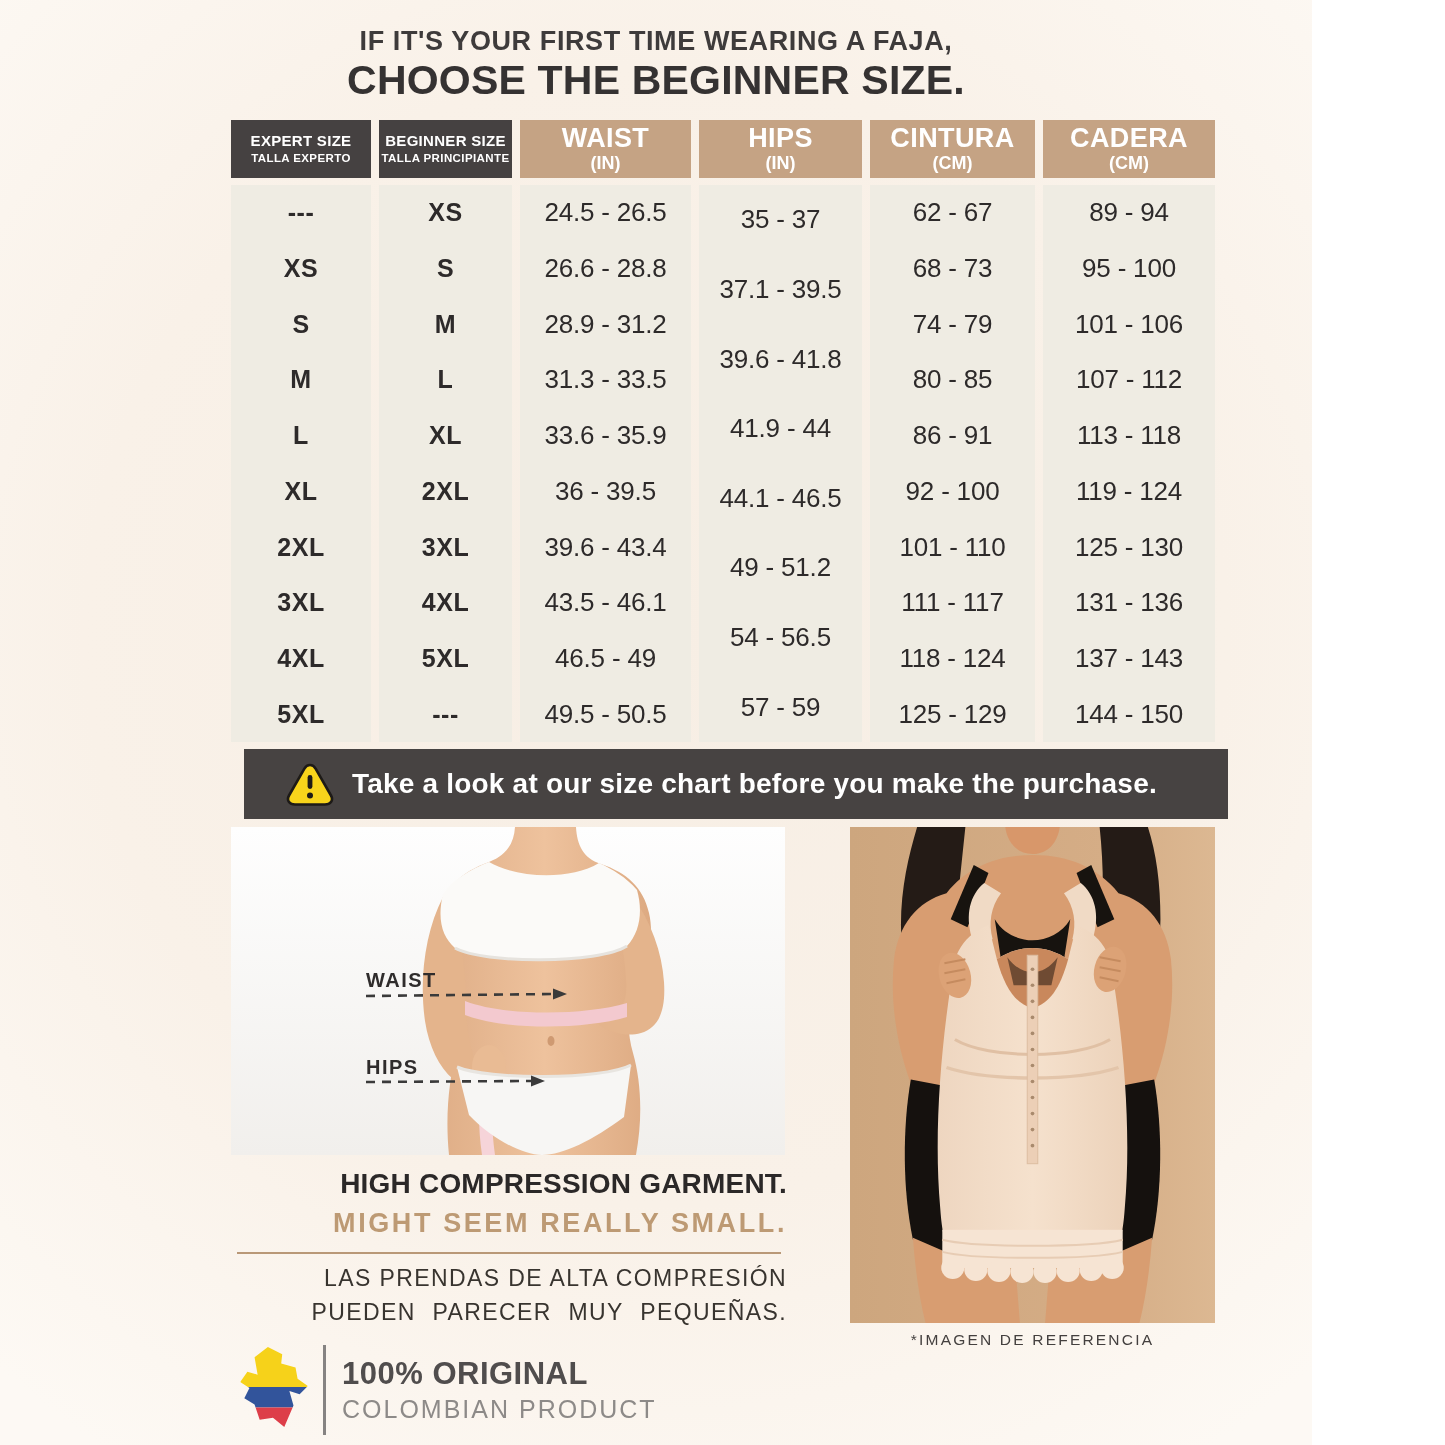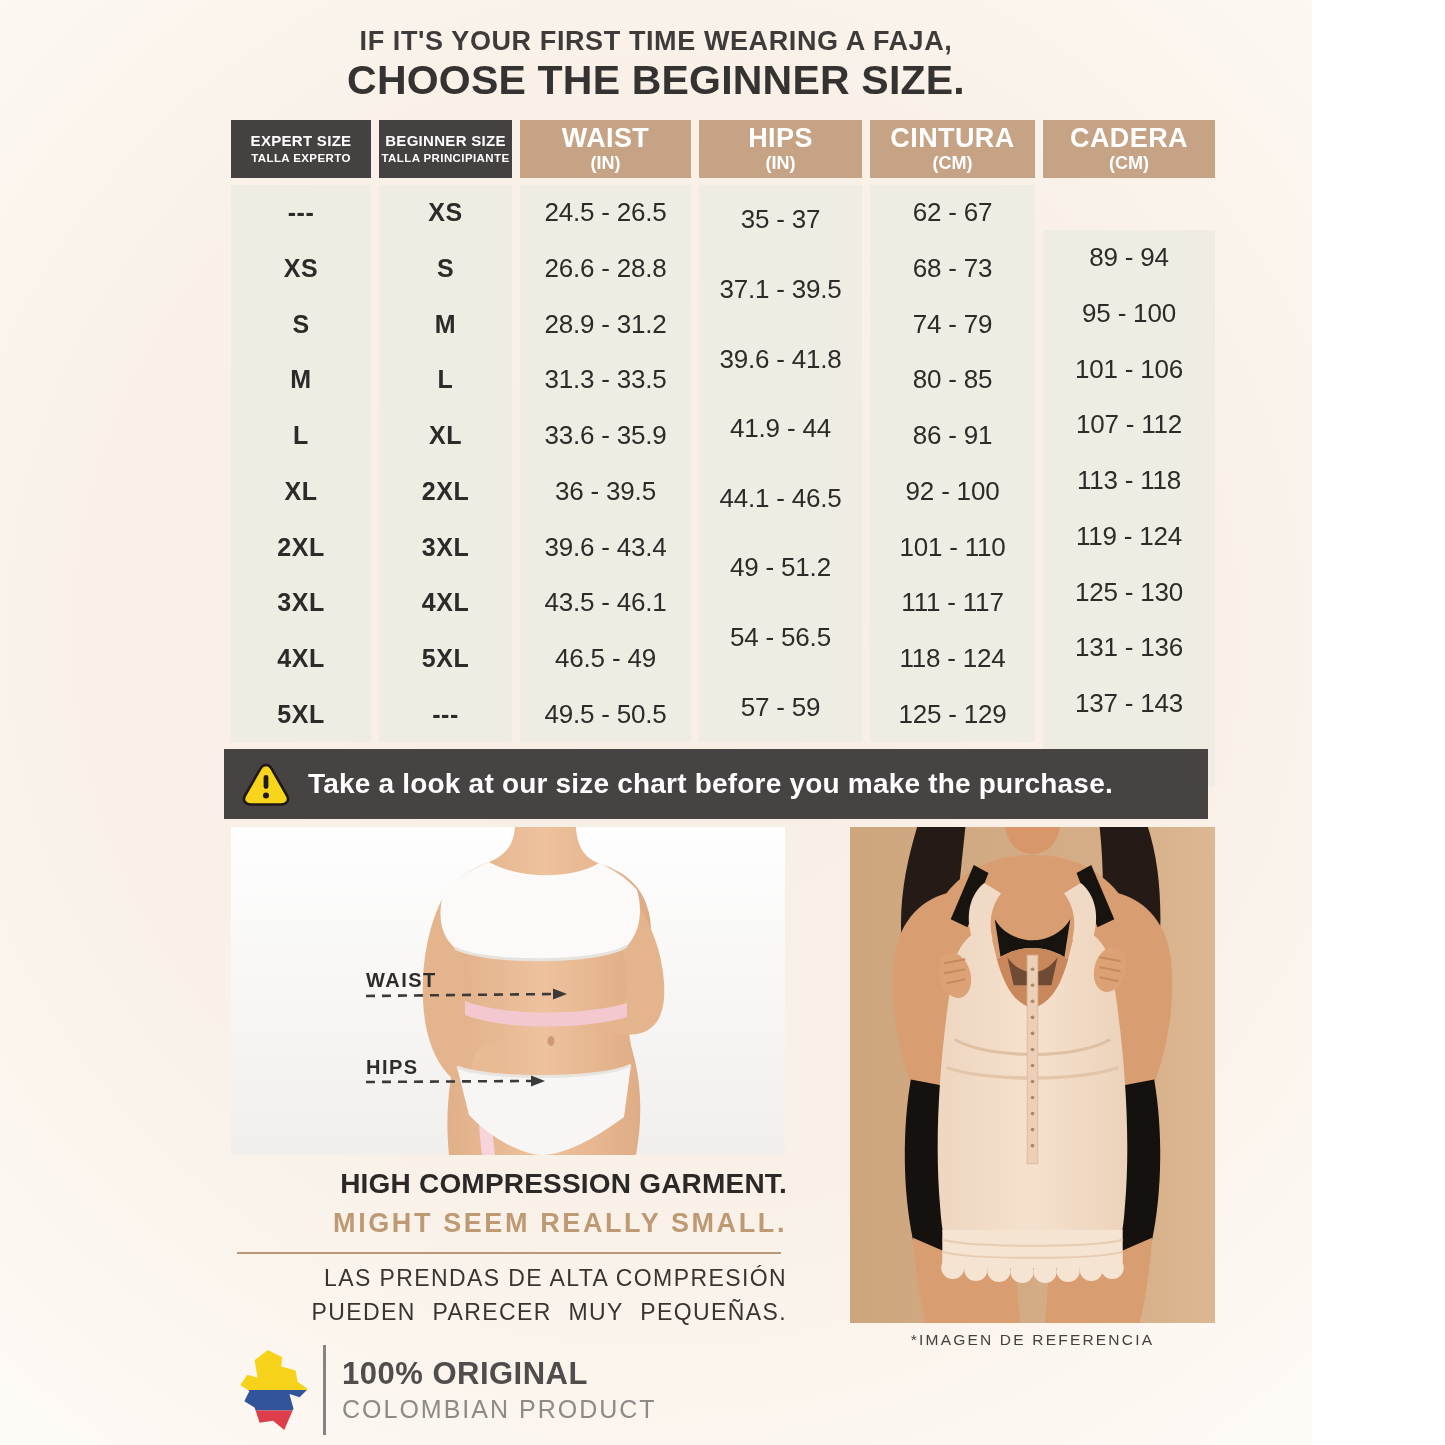--- a/index.html
+++ b/index.html
@@ -14,52 +14,52 @@
   .title2{position:absolute;top:57px;left:0;right:0;text-align:center;
     font-size:41px;font-weight:800;letter-spacing:.2px;color:#353232;}
   
   .size-chart{position:absolute;left:231px;top:120px;width:984px;display:flex;gap:8px;}
   .chart-col{display:flex;flex-direction:column;}
   .chart-col:nth-child(1){width:140px;}
   .chart-col:nth-child(2){width:133px;}
   .chart-col:nth-child(3){width:171px;}
   .chart-col:nth-child(4){width:163px;}
   .chart-col:nth-child(5){width:165px;}
-  .chart-col:nth-child(6){width:172px;gap:45px;}
+  .chart-col:nth-child(6){width:172px;}
   .col-head{height:58px;margin-bottom:7px;display:flex;flex-direction:column;
     align-items:center;justify-content:center;line-height:1.1;}
   .col-head.dark{background:#454141;color:#ffffff;}
   .col-head.dark .col-head-label{font-size:15px;font-weight:800;letter-spacing:.3px;}
   .col-head.dark .col-head-sub{font-size:11.5px;font-weight:600;letter-spacing:.4px;margin-top:2px;}
   .col-head.tan{background:#c5a384;color:#ffffff;}
   .col-head.tan .col-head-label{font-size:27px;font-weight:800;letter-spacing:.4px;}
   .col-head.tan .col-head-sub{font-size:18px;font-weight:800;margin-top:0px;}
   .col-body{background:#efece3;height:557px;display:flex;flex-direction:column;}
   .cell{flex:1;display:flex;align-items:center;justify-content:center;
     font-size:26px;font-weight:500;color:#2d2a2a;letter-spacing:-.2px;}
   .size-cell{font-weight:800;font-size:25px;letter-spacing:.5px;}
   
-  .warning-bar{position:absolute;left:224px;top:749px;width:984px;height:70px;
-    background:#474342;display:flex;align-items:center;padding-left:18px;box-sizing:border-box;}
+  .warning-bar{position:absolute;left:244px;top:749px;width:984px;height:70px;
+    background:#474342;display:flex;align-items:center;padding-left:42px;box-sizing:border-box;}
   .warning-bar svg{flex:0 0 auto;}
   .warning-text{color:#ffffff;font-size:28px;font-weight:700;letter-spacing:.2px;margin-left:18px;}
   
   .photo-left{position:absolute;left:231px;top:827px;width:554px;height:328px;overflow:hidden;}
   .photo-right{position:absolute;left:850px;top:827px;width:365px;height:496px;overflow:hidden;}
   .ref-caption{position:absolute;left:850px;top:1331px;width:365px;text-align:center;
     font-size:15.5px;font-weight:500;letter-spacing:2.2px;color:#44403f;}
   
   .note-block{position:absolute;left:231px;top:1168px;width:556px;text-align:right;}
   .note1{font-size:28px;font-weight:800;color:#2b2828;letter-spacing:.2px;}
   .note2{font-size:27px;font-weight:800;color:#bd9a74;letter-spacing:2.6px;margin-top:8px;}
   .note-divider{height:2px;background:#b99877;margin:13px 6px 11px 6px;}
   .note3{font-size:23px;font-weight:400;color:#38342f;letter-spacing:1.4px;}
   .note4{font-size:23px;font-weight:400;color:#38342f;letter-spacing:1.4px;word-spacing:9px;margin-top:7px;}
   
-  .origin{position:absolute;left:237px;top:1345px;display:flex;align-items:center;}
+  .origin{position:absolute;left:237px;top:1345px;display:flex;}
   .origin-divider{width:3px;height:90px;background:#868382;margin:0 16px 0 14px;}
   .origin-text{display:flex;flex-direction:column;justify-content:center;line-height:1.12;}
   .origin-line1{font-size:31px;font-weight:800;color:#504d4d;letter-spacing:.5px;}
   .origin-line2{font-size:25px;font-weight:400;color:#8d8a88;letter-spacing:2px;margin-top:3px;}
 </style>
 </head>
 <body>
 
 <div class="canvas">
 

